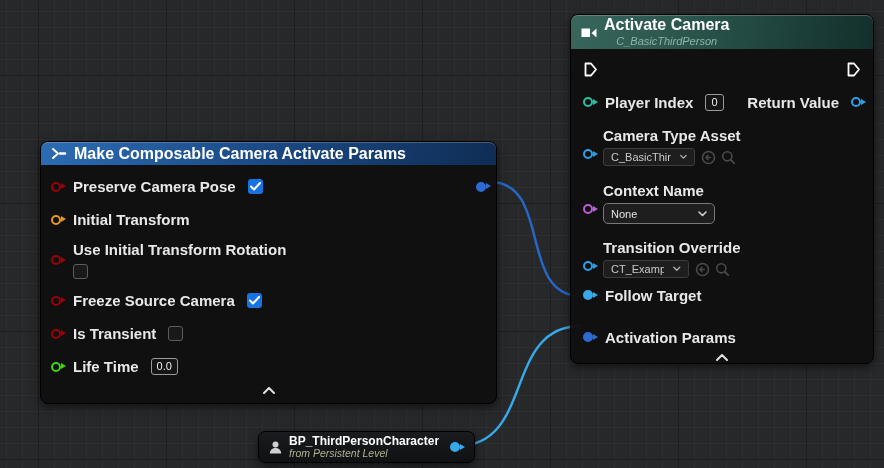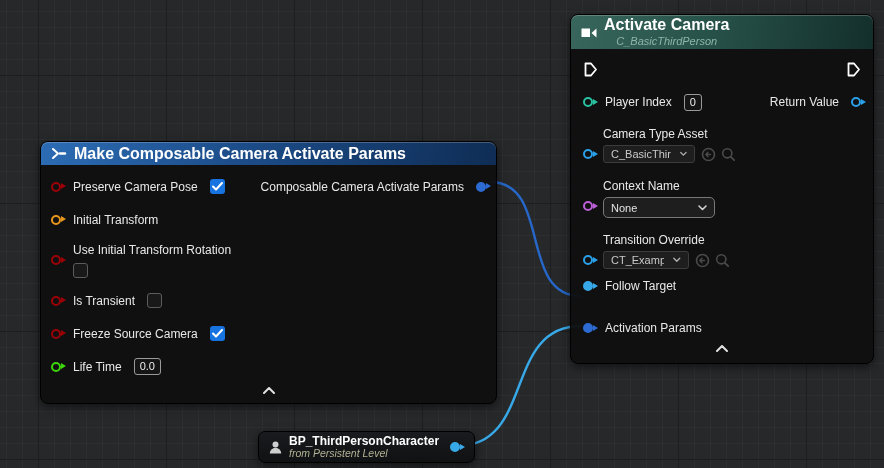--- a/index.html
+++ b/index.html
@@ -37,21 +37,21 @@
   .hdr-sub { font-size:11px; font-style:italic; color:#8fb5a8; margin-top:1px; white-space:nowrap;text-align:center; }
 
   
   .pin { width:10px; height:10px; border:2.5px solid #888; border-radius:50%;
          position:relative; flex:none; }
   .pin .wedge { position:absolute; right:-7px; top:50%; margin-top:-3.5px;
          width:0; height:0; border:3.5px solid transparent;
          border-right-width:0; border-left-width:5px; border-left-color:#888; }
   .exec-pin { flex:none; width:15px; height:15px; }
 
-  .label { font-size:12px; color:#e8e8e8; white-space:nowrap; }
+  .label { font-size:15px; color:#e8e8e8; white-space:nowrap;font-weight:bold; }
 
   
   .cb { width:15px; height:15px; border:1px solid #5c5c5c; background:#191919;
         border-radius:3px; flex:none; display:flex; align-items:center; justify-content:center; }
   .cb svg { display:none; }
   .cb.checked { border-color:transparent; }
   .cb.checked svg { display:block; }
 
   
   .valbox { background:#151515; border:1px solid #9a9a9a; border-radius:3px;
@@ -123,21 +123,20 @@
             <span class="wedge" style="border-left-color: rgb(156, 0, 6);"></span>
           </span>
         <span class="label">Preserve Camera Pose</span>
         <span class="cb checked" style="background-color: rgb(22, 115, 224);">
           <svg width="11" height="9" viewBox="0 0 11 9">
               <path d="M1 4.5 L4 7.5 L10 1" fill="none" stroke="#fff" stroke-width="2" stroke-linecap="round" stroke-linejoin="round"></path>
             </svg>
         </span>
       </div>
       <div class="mrow-right">
-        <span class="label">Composable Camera Activate Params</span>
         <span class="pin" style="border-color: rgb(45, 107, 211); background-color: rgb(45, 107, 211);">
             <span class="wedge" style="border-left-color: rgb(45, 107, 211);"></span>
           </span>
       </div>
     </div>
 
     <div class="mrow">
       <span class="pin" style="border-color: rgb(232, 150, 30);">
           <span class="wedge" style="border-left-color: rgb(232, 150, 30);"></span>
         </span>
@@ -147,41 +146,41 @@
     <div class="mrow mrow-tall">
       <span class="pin" style="border-color: rgb(156, 0, 6);">
           <span class="wedge" style="border-left-color: rgb(156, 0, 6);"></span>
         </span>
       <div class="tall-col">
         <span class="label">Use Initial Transform Rotation</span>
         <span class="cb">
           
         </span>
       </div>
-    </div>
-
-    <div class="mrow">
-      <span class="pin" style="border-color: rgb(156, 0, 6);">
-          <span class="wedge" style="border-left-color: rgb(156, 0, 6);"></span>
-        </span>
-      <span class="label">Is Transient</span>
-      <span class="cb">
-        
-      </span>
     </div>
 
     <div class="mrow">
       <span class="pin" style="border-color: rgb(156, 0, 6);">
           <span class="wedge" style="border-left-color: rgb(156, 0, 6);"></span>
         </span>
       <span class="label">Freeze Source Camera</span>
       <span class="cb checked" style="background-color: rgb(22, 115, 224);">
         <svg width="11" height="9" viewBox="0 0 11 9">
             <path d="M1 4.5 L4 7.5 L10 1" fill="none" stroke="#fff" stroke-width="2" stroke-linecap="round" stroke-linejoin="round"></path>
           </svg>
+      </span>
+    </div>
+
+    <div class="mrow">
+      <span class="pin" style="border-color: rgb(156, 0, 6);">
+          <span class="wedge" style="border-left-color: rgb(156, 0, 6);"></span>
+        </span>
+      <span class="label">Is Transient</span>
+      <span class="cb">
+        
       </span>
     </div>
 
     <div class="mrow">
       <span class="pin" style="border-color: rgb(61, 214, 10);">
           <span class="wedge" style="border-left-color: rgb(61, 214, 10);"></span>
         </span>
       <span class="label">Life Time</span>
       <span class="valbox">0.0</span>
     </div>

